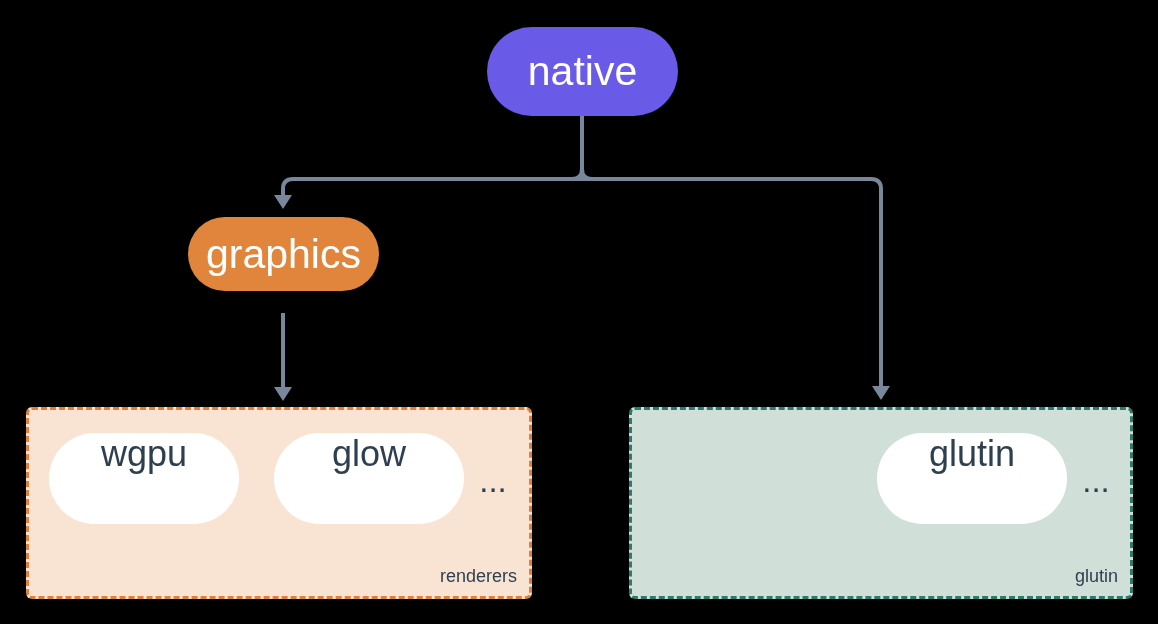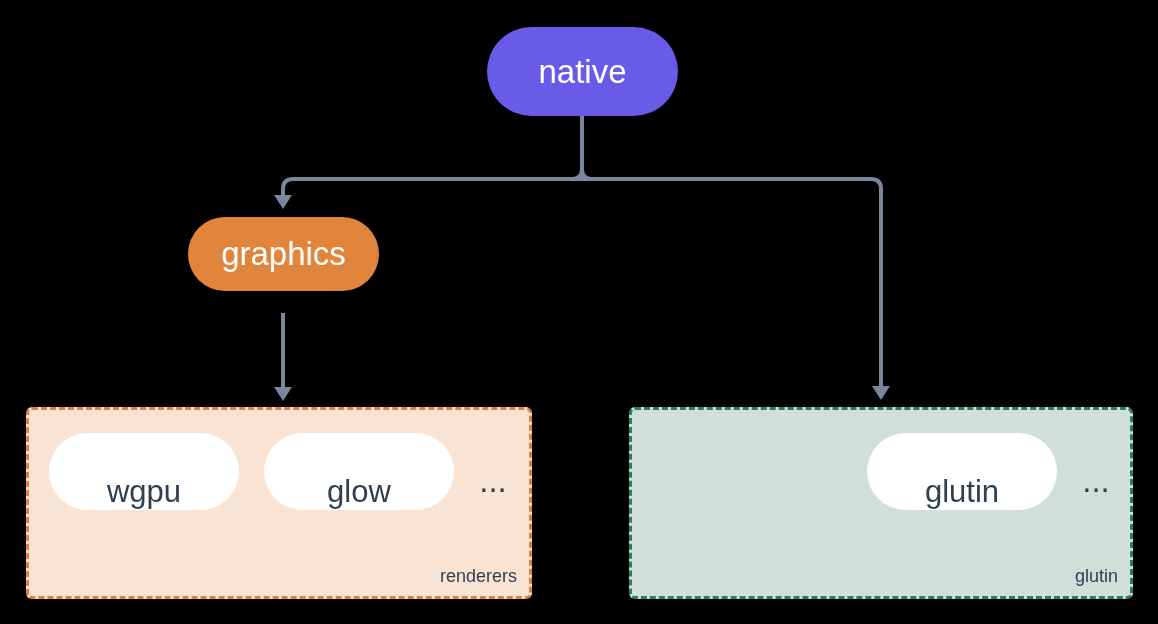--- a/index.html
+++ b/index.html
@@ -20,21 +20,21 @@
     left: 0; top: 0;
     width: 1158px;
     height: 624px;
   }
   .node {
     position: absolute;
     display: flex;
     align-items: center;
     justify-content: center;
     color: #ffffff;
-    font-size: 33px;
+    font-size: 41px;
     border-radius: 46px;
   }
   .node-native {
     left: 487px; top: 27px;
     width: 191px; height: 89px;
     background: #6A5AE8;
   }
   .node-graphics {
     left: 188px; top: 217px;
     width: 191px; height: 74px;
@@ -62,32 +62,32 @@
   .group-label {
     position: absolute;
     right: 12px;
     bottom: 9px;
     font-size: 18px;
     color: #2E3F50;
   }
   .pill {
     position: absolute;
     top: 23px;
-    height: 77px;
+    height: 91px;
     width: 190px;
     background: #ffffff;
     border-radius: 48px;
     display: flex;
-    align-items: flex-end;
+    align-items: flex-start;
     justify-content: center;
-    font-size: 31px;
+    font-size: 36px;
     color: #2E3F50;
   }
   .pill-1 { left: 20px; }
-  .pill-2 { left: 235px; }
+  .pill-2 { left: 245px; }
   .ellipsis {
     position: absolute;
     top: 23px;
     height: 95px;
     left: 441px;
     width: 46px;
     display: flex;
     align-items: center;
     justify-content: center;
     font-size: 33px;

